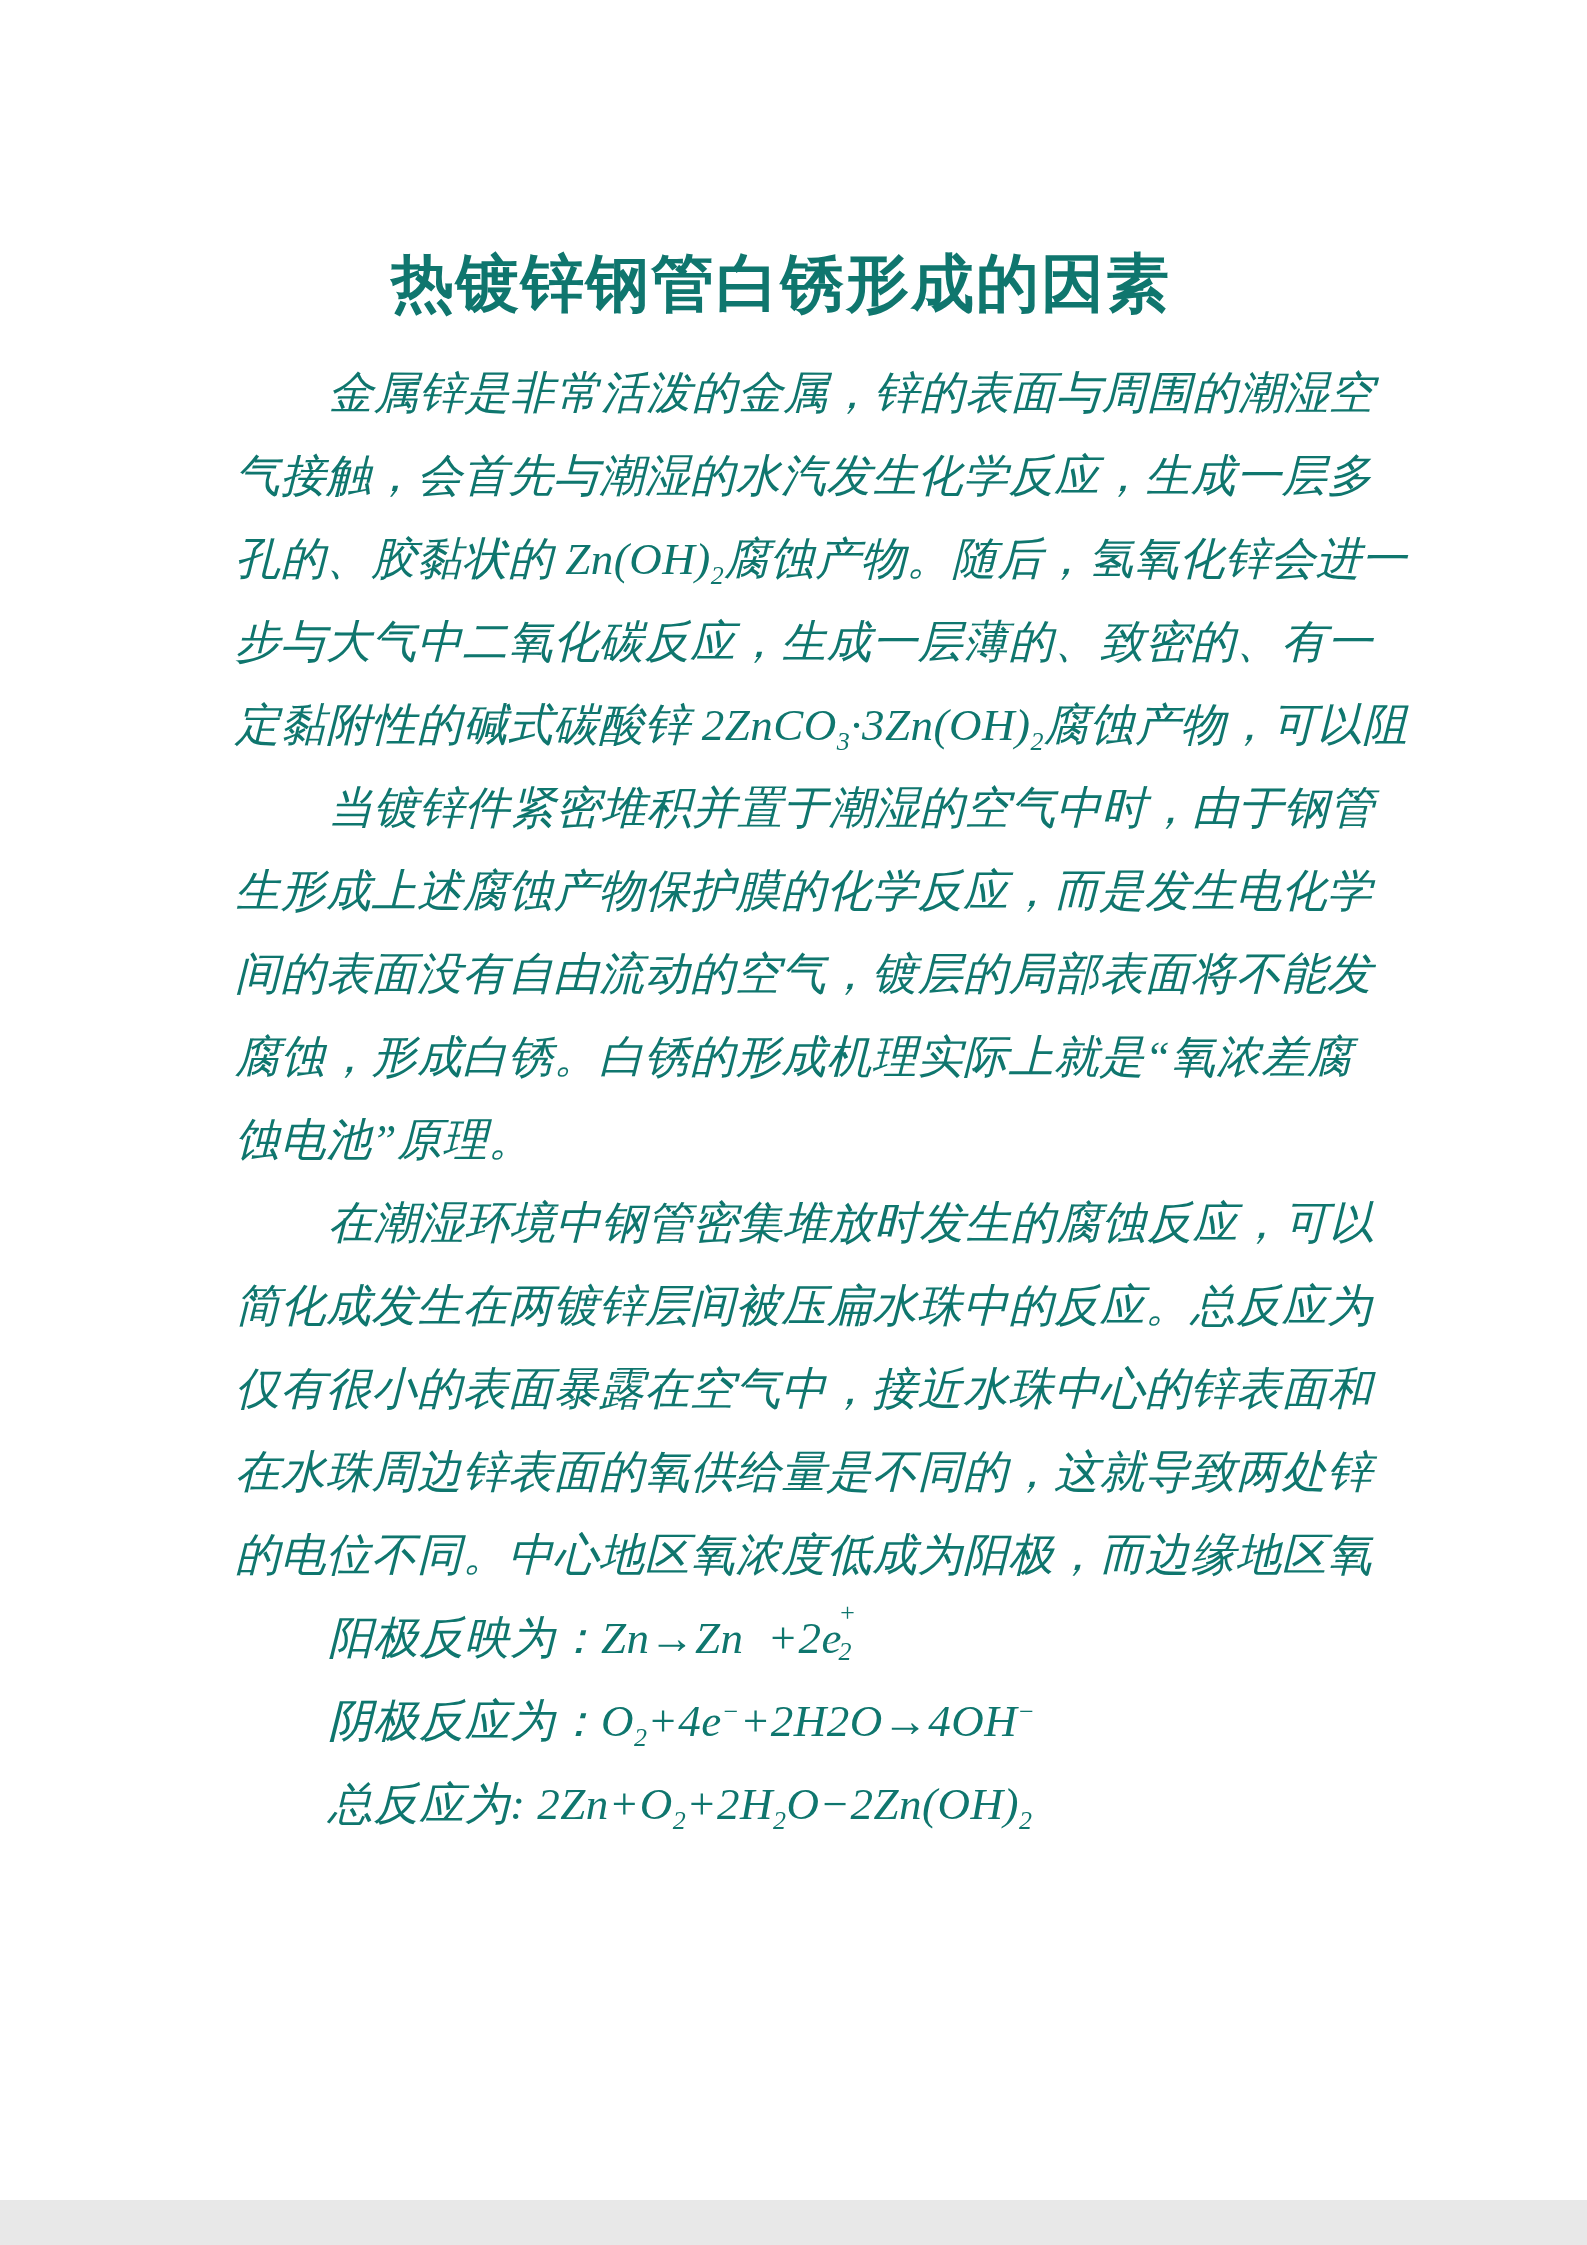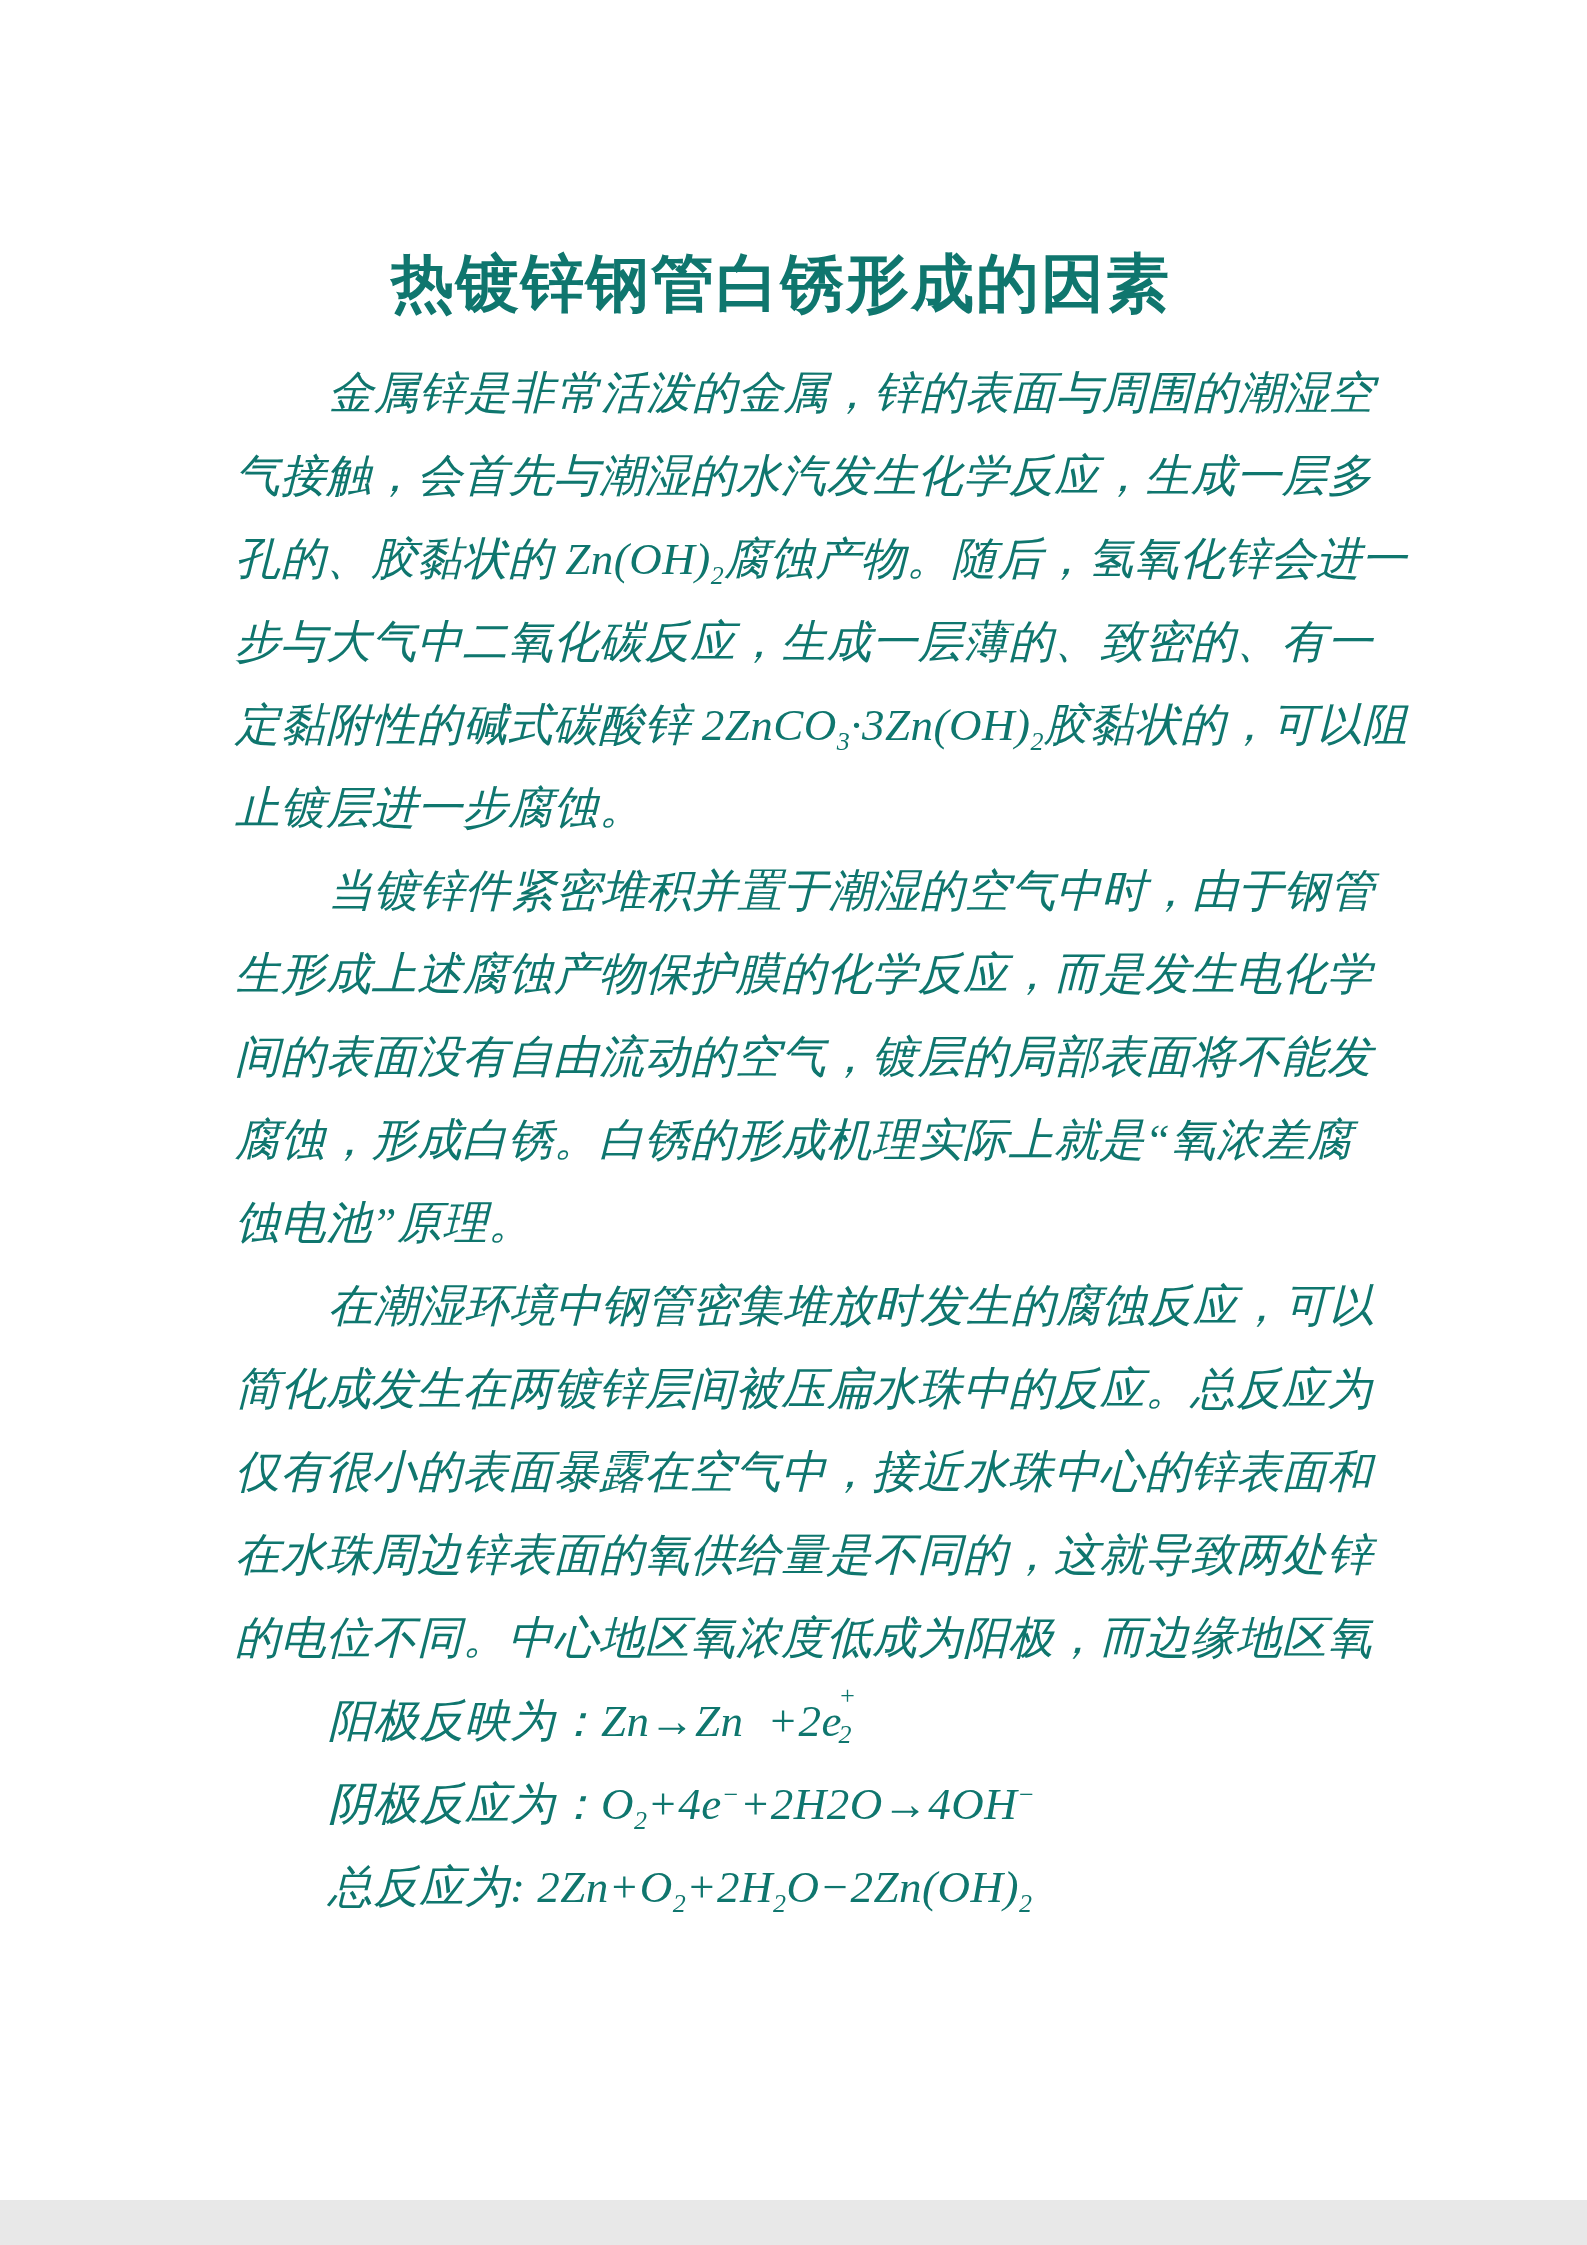--- a/index.html
+++ b/index.html
@@ -53,22 +53,21 @@
 
 <div class="page">
   <div class="content">
     <div class="doc-title">热镀锌钢管白锈形成的因素</div>
     <div id="doc-body">
         <div class="para">
           <div class="line ind"><span class="cjk">金属锌是非常活泼的金属，锌的表面与周围的潮湿空</span></div>
           <div class="line"><span class="cjk">气接触，会首先与潮湿的水汽发生化学反应，生成一层多</span></div>
           <div class="line"><span class="cjk">孔的、胶黏状的 </span><span class="latin">Zn(OH)</span><sub class="s latin">2</sub><span class="cjk">腐蚀产物。随后，氢氧化锌会进一</span></div>
           <div class="line"><span class="cjk">步与大气中二氧化碳反应，生成一层薄的、致密的、有一</span></div>
-          <div class="line"><span class="cjk">定黏附性的碱式碳酸锌 </span><span class="latin">2ZnCO</span><sub class="s latin">3</sub><span class="cjk">·</span><span class="latin">3Zn(OH)</span><sub class="s latin">2</sub><span class="cjk">胶黏状的，可以阻</span></div>
-          <div class="line"><span class="cjk">止镀层进一步腐蚀。</span></div>
+          <div class="line"><span class="cjk">定黏附性的碱式碳酸锌 </span><span class="latin">2ZnCO</span><sub class="s latin">3</sub><span class="cjk">·</span><span class="latin">3Zn(OH)</span><sub class="s latin">2</sub><span class="cjk">腐蚀产物，可以阻</span></div>
         </div>
         <div class="para">
           <div class="line ind"><span class="cjk">当镀锌件紧密堆积并置于潮湿的空气中时，由于钢管</span></div>
           <div class="line"><span class="cjk">生形成上述腐蚀产物保护膜的化学反应，而是发生电化学</span></div>
           <div class="line"><span class="cjk">间的表面没有自由流动的空气，镀层的局部表面将不能发</span></div>
           <div class="line"><span class="cjk">腐蚀，形成白锈。白锈的形成机理实际上就是“氧浓差腐</span></div>
           <div class="line"><span class="cjk">蚀电池”原理。</span></div>
         </div>
         <div class="para">
           <div class="line ind"><span class="cjk">在潮湿环境中钢管密集堆放时发生的腐蚀反应，可以</span></div>

